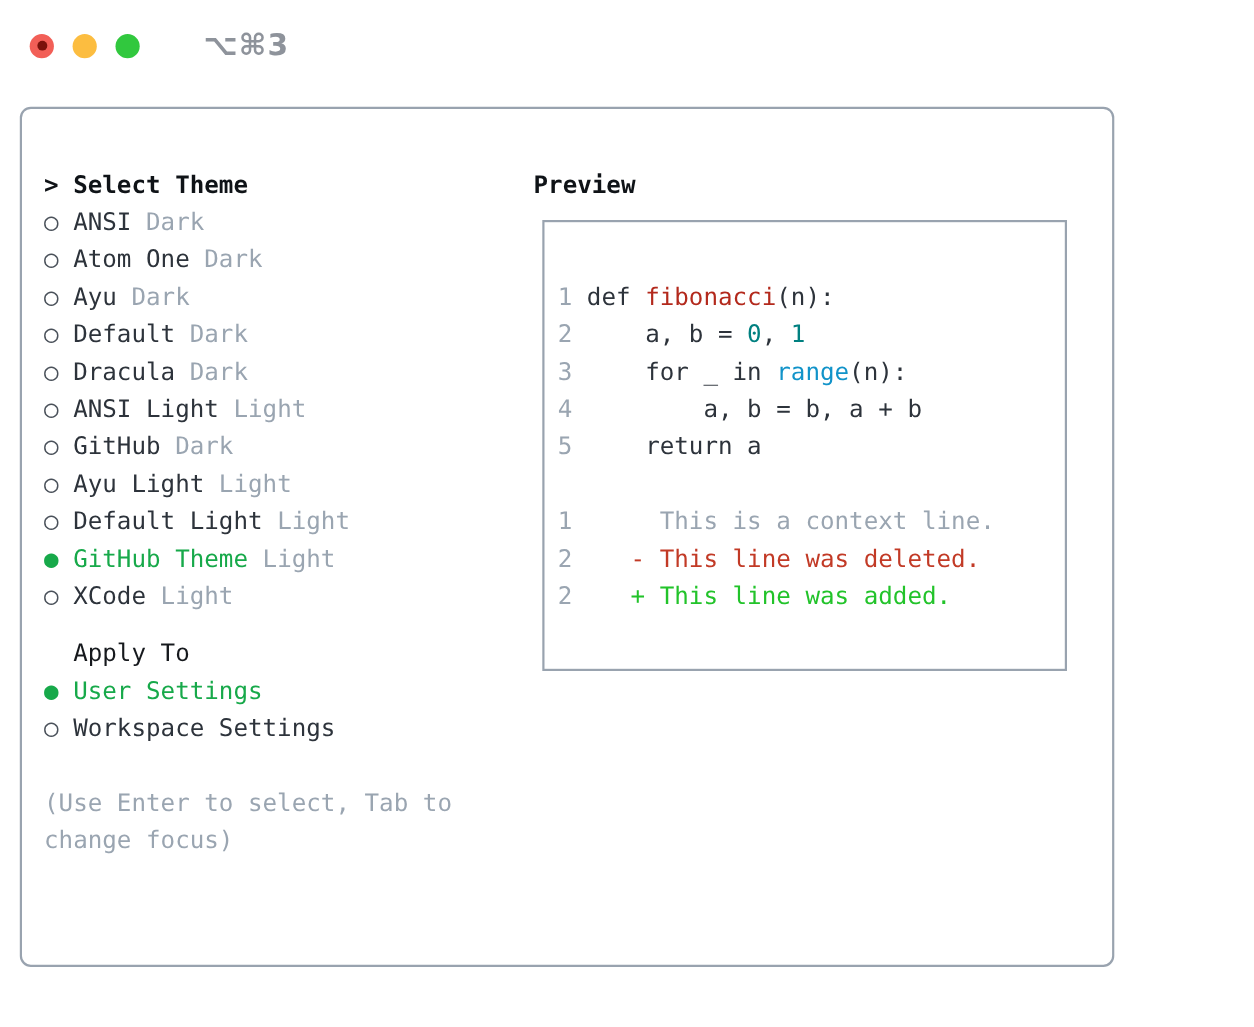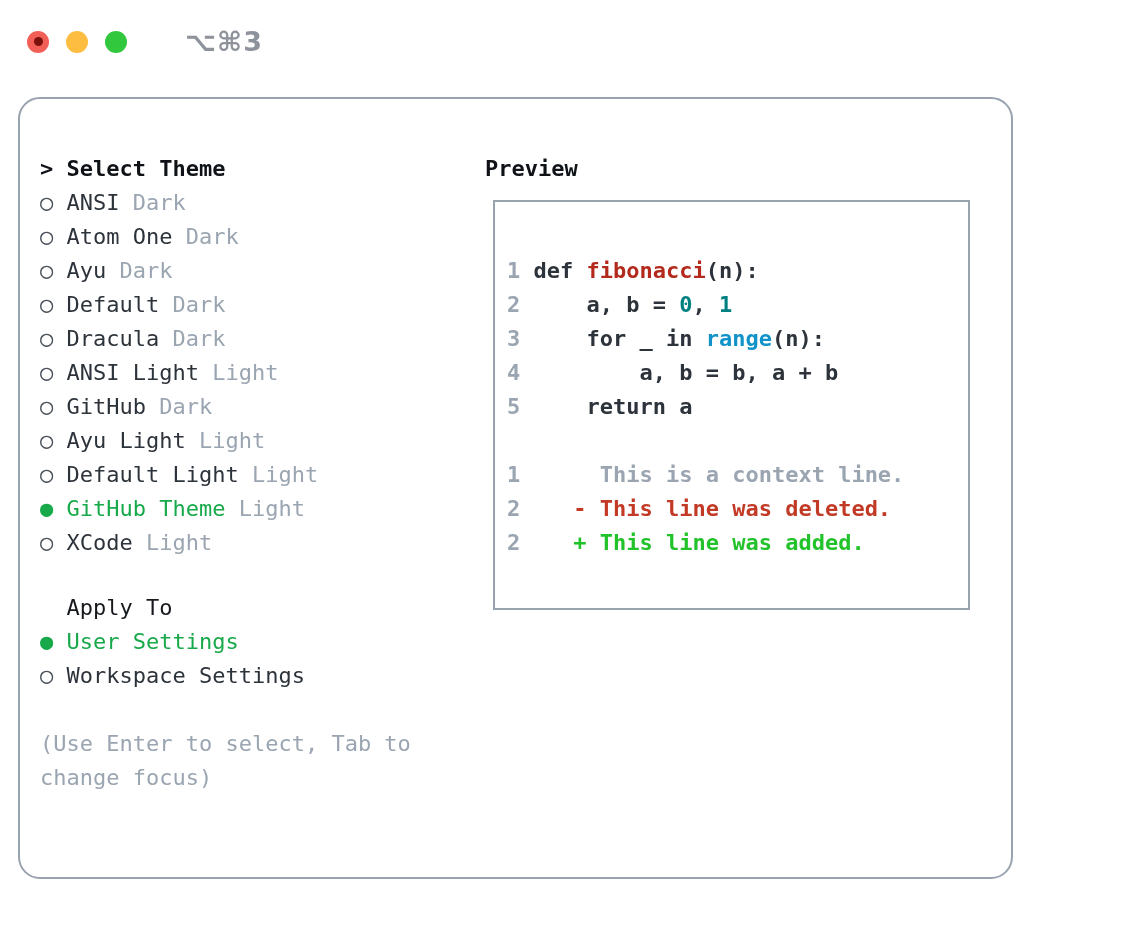--- a/index.html
+++ b/index.html
@@ -42,53 +42,52 @@
   .light-green{background:#31c83e;}
   .shortcut{
     margin-left:41px;
     font-family:"DejaVu Sans","Liberation Sans",sans-serif;
     font-weight:bold;font-size:27px;letter-spacing:1px;
     color:#8e939b;
   }
   
   .panel{
     position:absolute;left:18px;top:97px;width:995px;height:782px;
-    border:2px solid var(--border);border-radius:22px;background:#fff;
+    border:2px solid var(--border);border-radius:10px;background:#fff;
   }
   .left-col{
     position:absolute;left:20px;top:53px;
     font-size:22px;line-height:34px;
   }
   .row{white-space:pre;height:34px;}
   .htext{font-weight:bold;color:var(--heading);}
   .hmarker{font-weight:bold;color:var(--heading);}
   .name{color:var(--text);text-align:right;}
   .variant{color:var(--muted);margin-top:26px;}
   .marker{color:#4a515a;}
   .sel{color:var(--accent-green);}
-  .apply-header{margin-top:31px;}
+  .apply-header{margin-top:18px;}
   .apply-header .htext{font-weight:normal;color:#16191d;}
   .help{
     margin-top:34px;
     color:var(--muted);
     white-space:pre-line;
     line-height:34px;
   }
   .right-col{
     position:absolute;left:465px;top:53px;
     font-size:22px;line-height:34px;
   }
   .preview-header{height:34px;}
   .preview-box{
     margin-top:14px;margin-left:8px;
     width:477px;height:410px;
     border:2px solid var(--border);
     padding:52px 0 0 12px;
     background:#fff;
-    font-weight:bold;
   }
   .code-row{white-space:pre;height:34px;font-size:22px;line-height:34px;}
   .ln{color:var(--muted);}
   .t-plain{color:var(--text);}
   .t-fn{color:var(--function-red);}
   .t-builtin{color:var(--builtin-blue);}
   .t-lit{color:var(--number-teal);}
   .t-context{color:var(--muted);}
   .t-deleted{color:var(--deleted-red);}
   .t-added{color:var(--added-green);}

